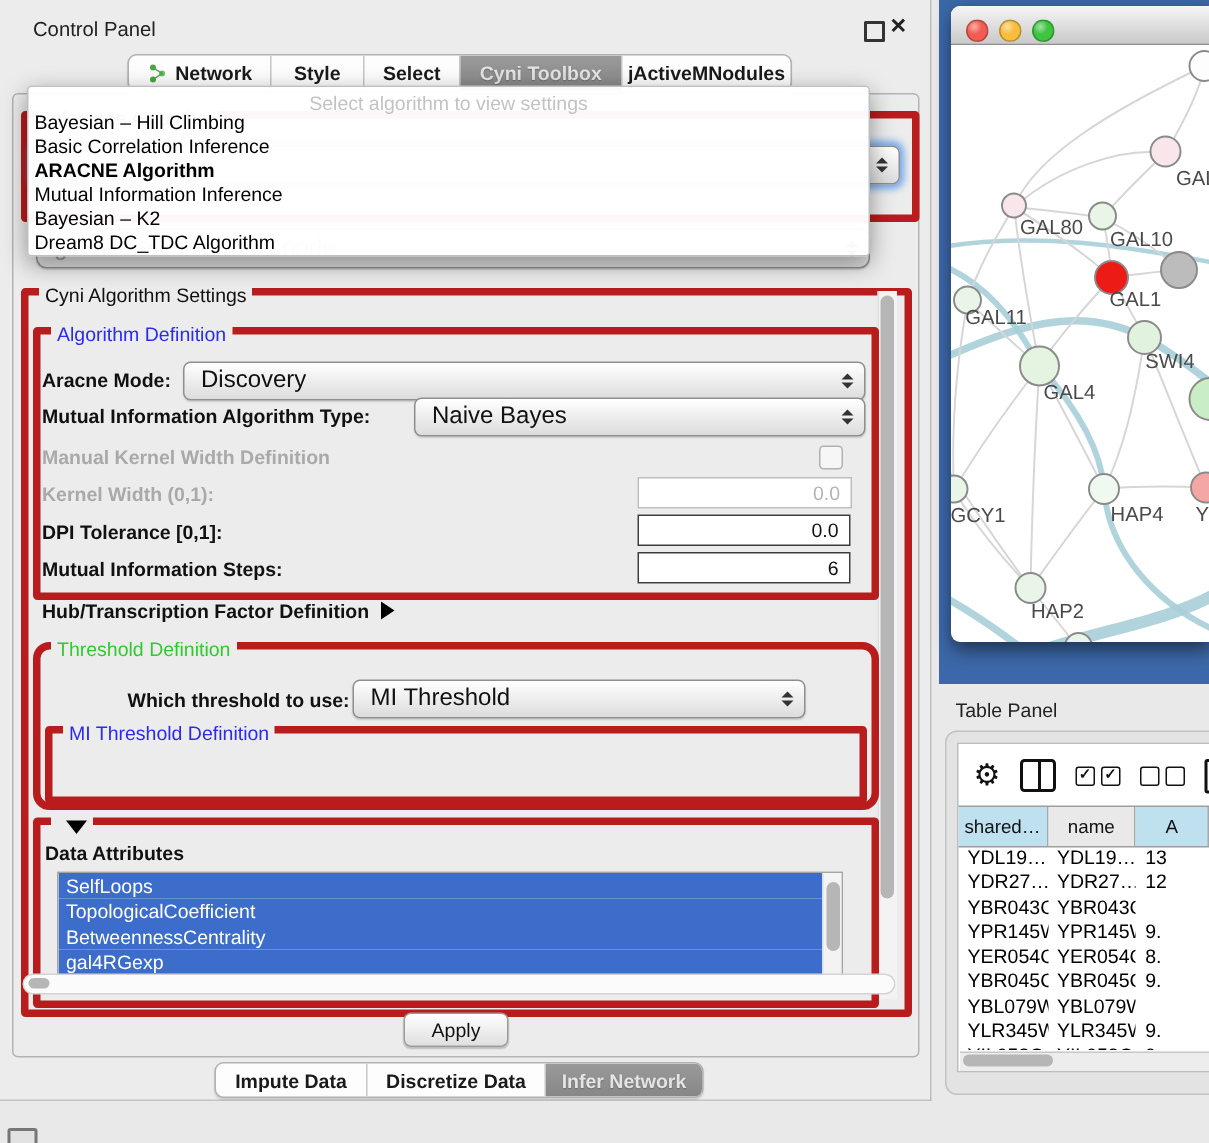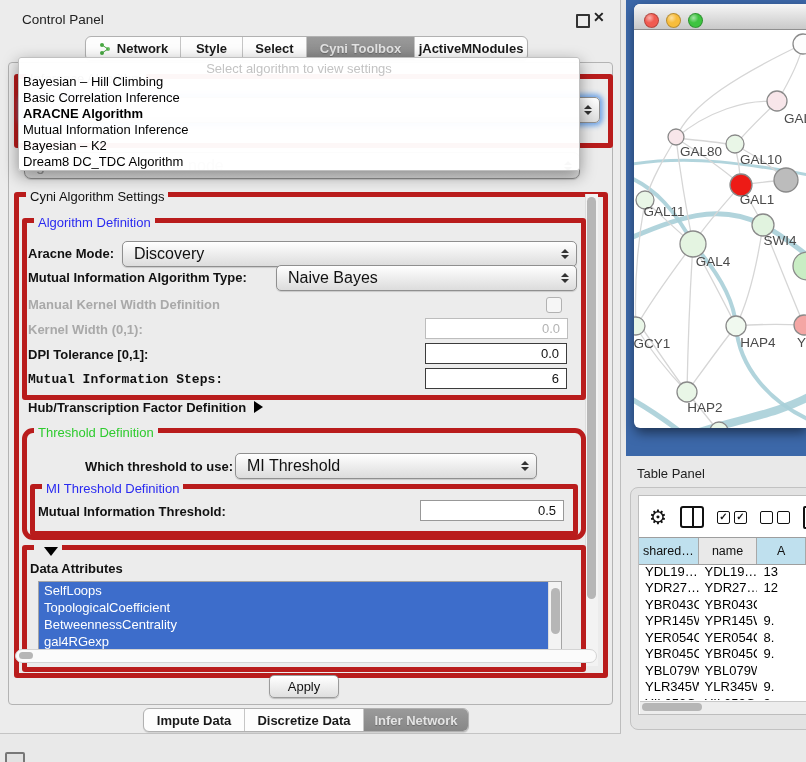--- a/index.html
+++ b/index.html
@@ -175,43 +175,41 @@
         <i class="up"></i>
         <i class="dn"></i>
       </span>
   </div>
   <div class="lbl dis" style="left:28px;top:297px;">Manual Kernel Width Definition</div>
   <div class="checkbox" style="left:546px;top:297px;"></div>
   <div class="lbl dis" style="left:28px;top:322px;font-weight:600;">Kernel Width (0,1):</div>
   <div class="field dis" style="left:425px;top:318px;width:127px;height:19px;">0.0</div>
   <div class="lbl" style="left:28px;top:347px;">DPI Tolerance [0,1]:</div>
   <div class="field strong" style="left:425px;top:343px;width:126px;height:19px;">0.0</div>
-  <div class="lbl" style="left:28px;top:372px;font-family:Liberation Mono, monospace;">Mutual Information Steps:</div>
+  <div class="lbl" style="left:28px;top:372px;">Mutual Information Steps:</div>
   <div class="field strong" style="left:425px;top:368px;width:126px;height:19px;">6</div>
 
   <div class="lbl" style="left:28px;top:400px;font-weight:600;">
     <span>Hub/Transcription Factor Definition</span><span class="arrow-right"></span>
   </div>
 
   <div class="abs gbox" style="left:22px;top:428px;width:554px;height:102px;border-radius:11px;">
     <span class="legend green">Threshold Definition</span>
   </div>
   <div class="lbl" style="left:85px;top:459px;">Which threshold to use:</div>
   <div class="combo" style="left:235px;top:453px;width:265px;height:24px;">
     <span>MI Threshold</span>
     <span class="spin">
         <i class="up"></i>
         <i class="dn"></i>
       </span>
   </div>
   <div class="abs gbox" style="left:30px;top:484px;width:538px;height:42px;">
     <span class="legend blue">MI Threshold Definition</span>
   </div>
-  <div class="lbl" style="left:38px;top:504px;">Mutual Information Threshold:</div>
-  <div class="field" style="left:420px;top:500px;width:128px;height:19px;">0.5</div>
 
   <div class="abs gbox" style="left:22px;top:545px;width:554px;height:117px;">
     <span class="legend"><span class="arrow-down"></span></span>
   </div>
   <div class="lbl" style="left:30px;top:561px;">Data Attributes</div>
   <div id="attr-list" class="abs">
     <div class="abs vtrack" style="right:0;top:0;width:12px;height:68px;">
       <div class="thumb" style="position:absolute;left:1.5px;top:6px;width:9px;height:46px;"></div>
     </div>
   <div class="li sel" style="width: 505px;">SelfLoops</div>

